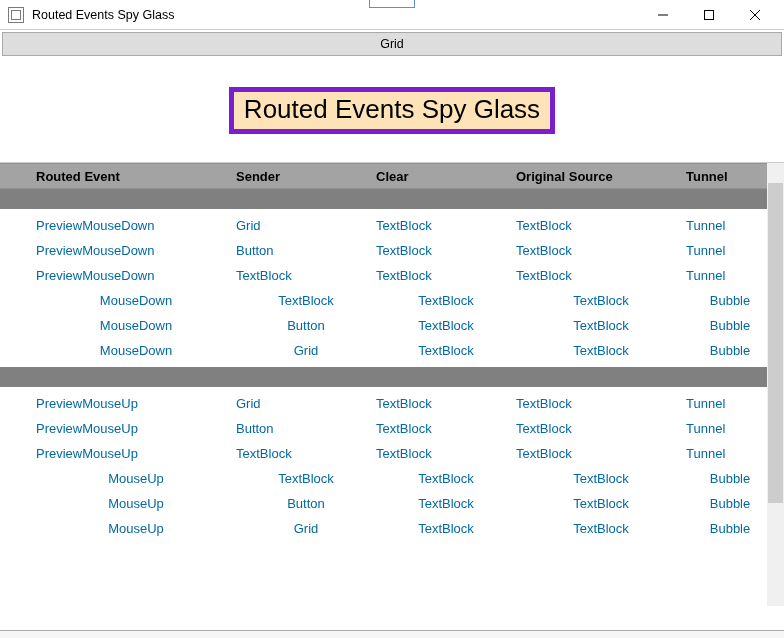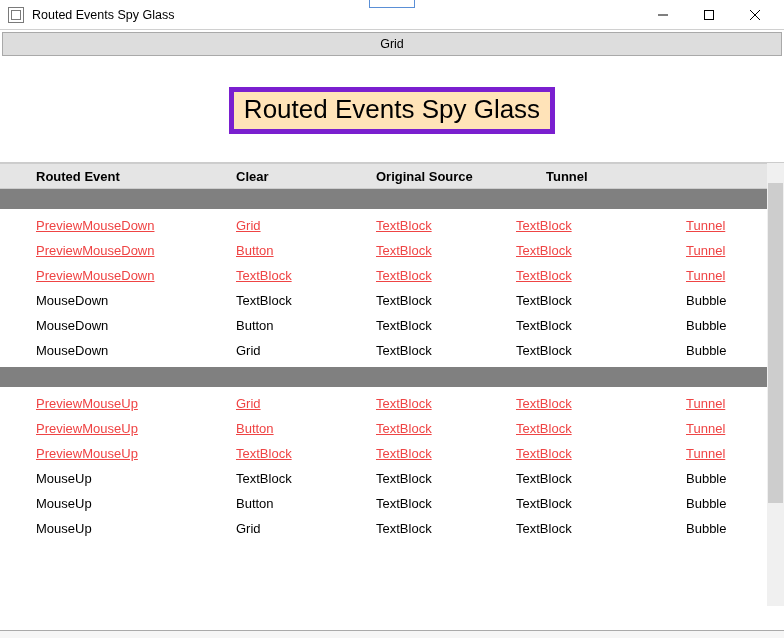--- a/index.html
+++ b/index.html
@@ -77,21 +77,21 @@
     padding: 2px 10px 4px 10px;
     color: #000;
     font-weight: 400;
   }
   .grid-wrap {
     position: relative;
     border-top: 1px solid #ccc;
   }
   .headers {
     display: flex;
-    background: #e5e5e5;
+    background: #a3a3a3;
     height: 26px;
     align-items: center;
     font-weight: 700;
     color: #000;
     padding: 0 10px 0 36px;
     border-top: 1px solid rgba(0,0,0,0.1);
     border-bottom: 1px solid rgba(0,0,0,0.1);
   }
   .col-ev { width: 200px; }
   .col-sn { width: 140px; }
@@ -101,22 +101,22 @@
   .group-sep {
     height: 20px;
     background: #808080;
   }
   .rows { padding: 4px 0; }
   .row {
     display: flex;
     padding: 5px 10px 5px 36px;
     align-items: center;
   }
-  .row.red { color: #ef4444; text-decoration: underline; }
-  .row.green { color: #000000; }
+  .row.red { color: #0369a1; }
+  .row.green { color: #0369a1; text-align: center; }
   .scrollbar {
     position: absolute;
     right: 0; top: 0; bottom: 0;
     width: 17px;
     background: #f0f0f0;
   }
   .scroll-thumb {
     position: absolute;
     left: 1px; right: 1px;
     top: 20px; height: 320px;
@@ -158,20 +158,21 @@
 
 <div class="clear-btn">Grid</div>
 
 <div class="header-area">
   <div class="big-title">Routed Events Spy Glass</div>
 </div>
 
 <div class="grid-wrap" style="height:444px;">
   <div class="headers">
     <div class="col-ev">Routed Event</div>
+    <div class="col-sn">Sender</div>
     <div class="col-so">Clear</div>
     <div class="col-or">Original Source</div>
     <div class="col-ro">Tunnel</div>
   </div>
 
   <div class="group-sep"></div>
   <div class="rows" id="group0">
       <div class="row red">
         <div class="col-ev">PreviewMouseDown</div>
         <div class="col-sn">Grid</div>

